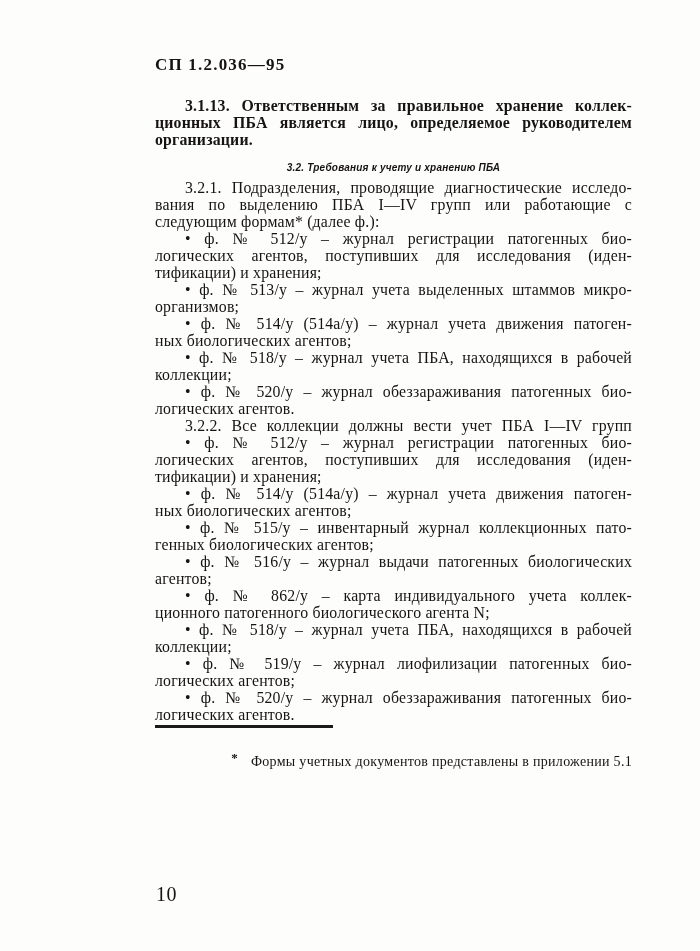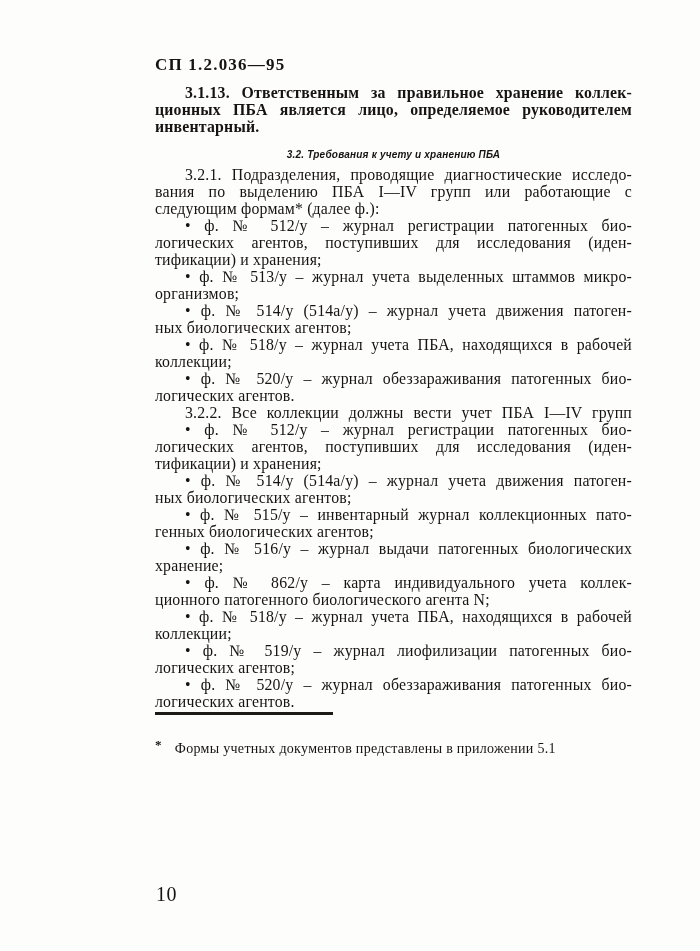--- a/index.html
+++ b/index.html
@@ -27,21 +27,21 @@
 
   .doc-header {
     font-size: 17px;
     font-weight: 700;
     letter-spacing: 1.2px;
     line-height: 18px;
     white-space: nowrap;
   }
 
   .para { margin: 0; }
-  .para.bold-para { font-weight: 700; margin-top: 10px; }
+  .para.bold-para { font-weight: 700; margin-top: 23px; }
 
   .section-heading {
     margin-top: 10px;
     margin-bottom: 1px;
     text-align: center;
     font-family: "Liberation Sans", sans-serif;
     font-style: italic;
     font-weight: 700;
     font-size: 10px;
     line-height: 20px;
@@ -57,20 +57,21 @@
     height: 0;
     border-top: 3px solid #1c1a17;
     margin-top: 2px;
   }
 
   .footnote {
     margin-top: 21px;
     font-size: 14px;
     line-height: 17px;
     letter-spacing: 0.3px;
+    text-align: right;
   }
   .fn-marker {
     display: inline-block;
     font-weight: 700;
     font-size: 13px;
     vertical-align: 4px;
     margin-right: 13px;
   }
 
   .page-number {
@@ -85,21 +86,21 @@
 <body>
 
 <div class="page">
   <div class="content">
 
     <div class="doc-header">СП 1.2.036—95</div>
 
     <div class="para bold-para">
         <div class="line first">3.1.13. Ответственным за правильное хранение коллек-</div>
         <div class="line">ционных ПБА является лицо, определяемое руководителем</div>
-        <div class="line last">инвентарный.</div>
+        <div class="line last">организации.</div>
       </div>
 
     <div class="section-heading">3.2. Требования к учету и хранению ПБА</div>
 
     <div class="para">
         <div class="line first">3.2.1. Подразделения, проводящие диагностические исследо-</div>
         <div class="line">вания по выделению ПБА I—IV групп или работающие с</div>
         <div class="line last">следующим формам* (далее ф.):</div>
       </div>
 
@@ -140,21 +141,21 @@
         <div class="para list-item">
           <div class="line first">• ф. № 514/у (514а/у) – журнал учета движения патоген-</div>
           <div class="line last">ных биологических агентов;</div>
         </div>
         <div class="para list-item">
           <div class="line first">• ф. № 515/у – инвентарный журнал коллекционных пато-</div>
           <div class="line last">генных биологических агентов;</div>
         </div>
         <div class="para list-item">
           <div class="line first">• ф. № 516/у – журнал выдачи патогенных биологических</div>
-          <div class="line last">хранение;</div>
+          <div class="line last">агентов;</div>
         </div>
         <div class="para list-item">
           <div class="line first">• ф. № 862/у – карта индивидуального учета коллек-</div>
           <div class="line last">ционного патогенного биологического агента N;</div>
         </div>
         <div class="para list-item">
           <div class="line first">• ф. № 518/у – журнал учета ПБА, находящихся в рабочей</div>
           <div class="line last">коллекции;</div>
         </div>
         <div class="para list-item">

